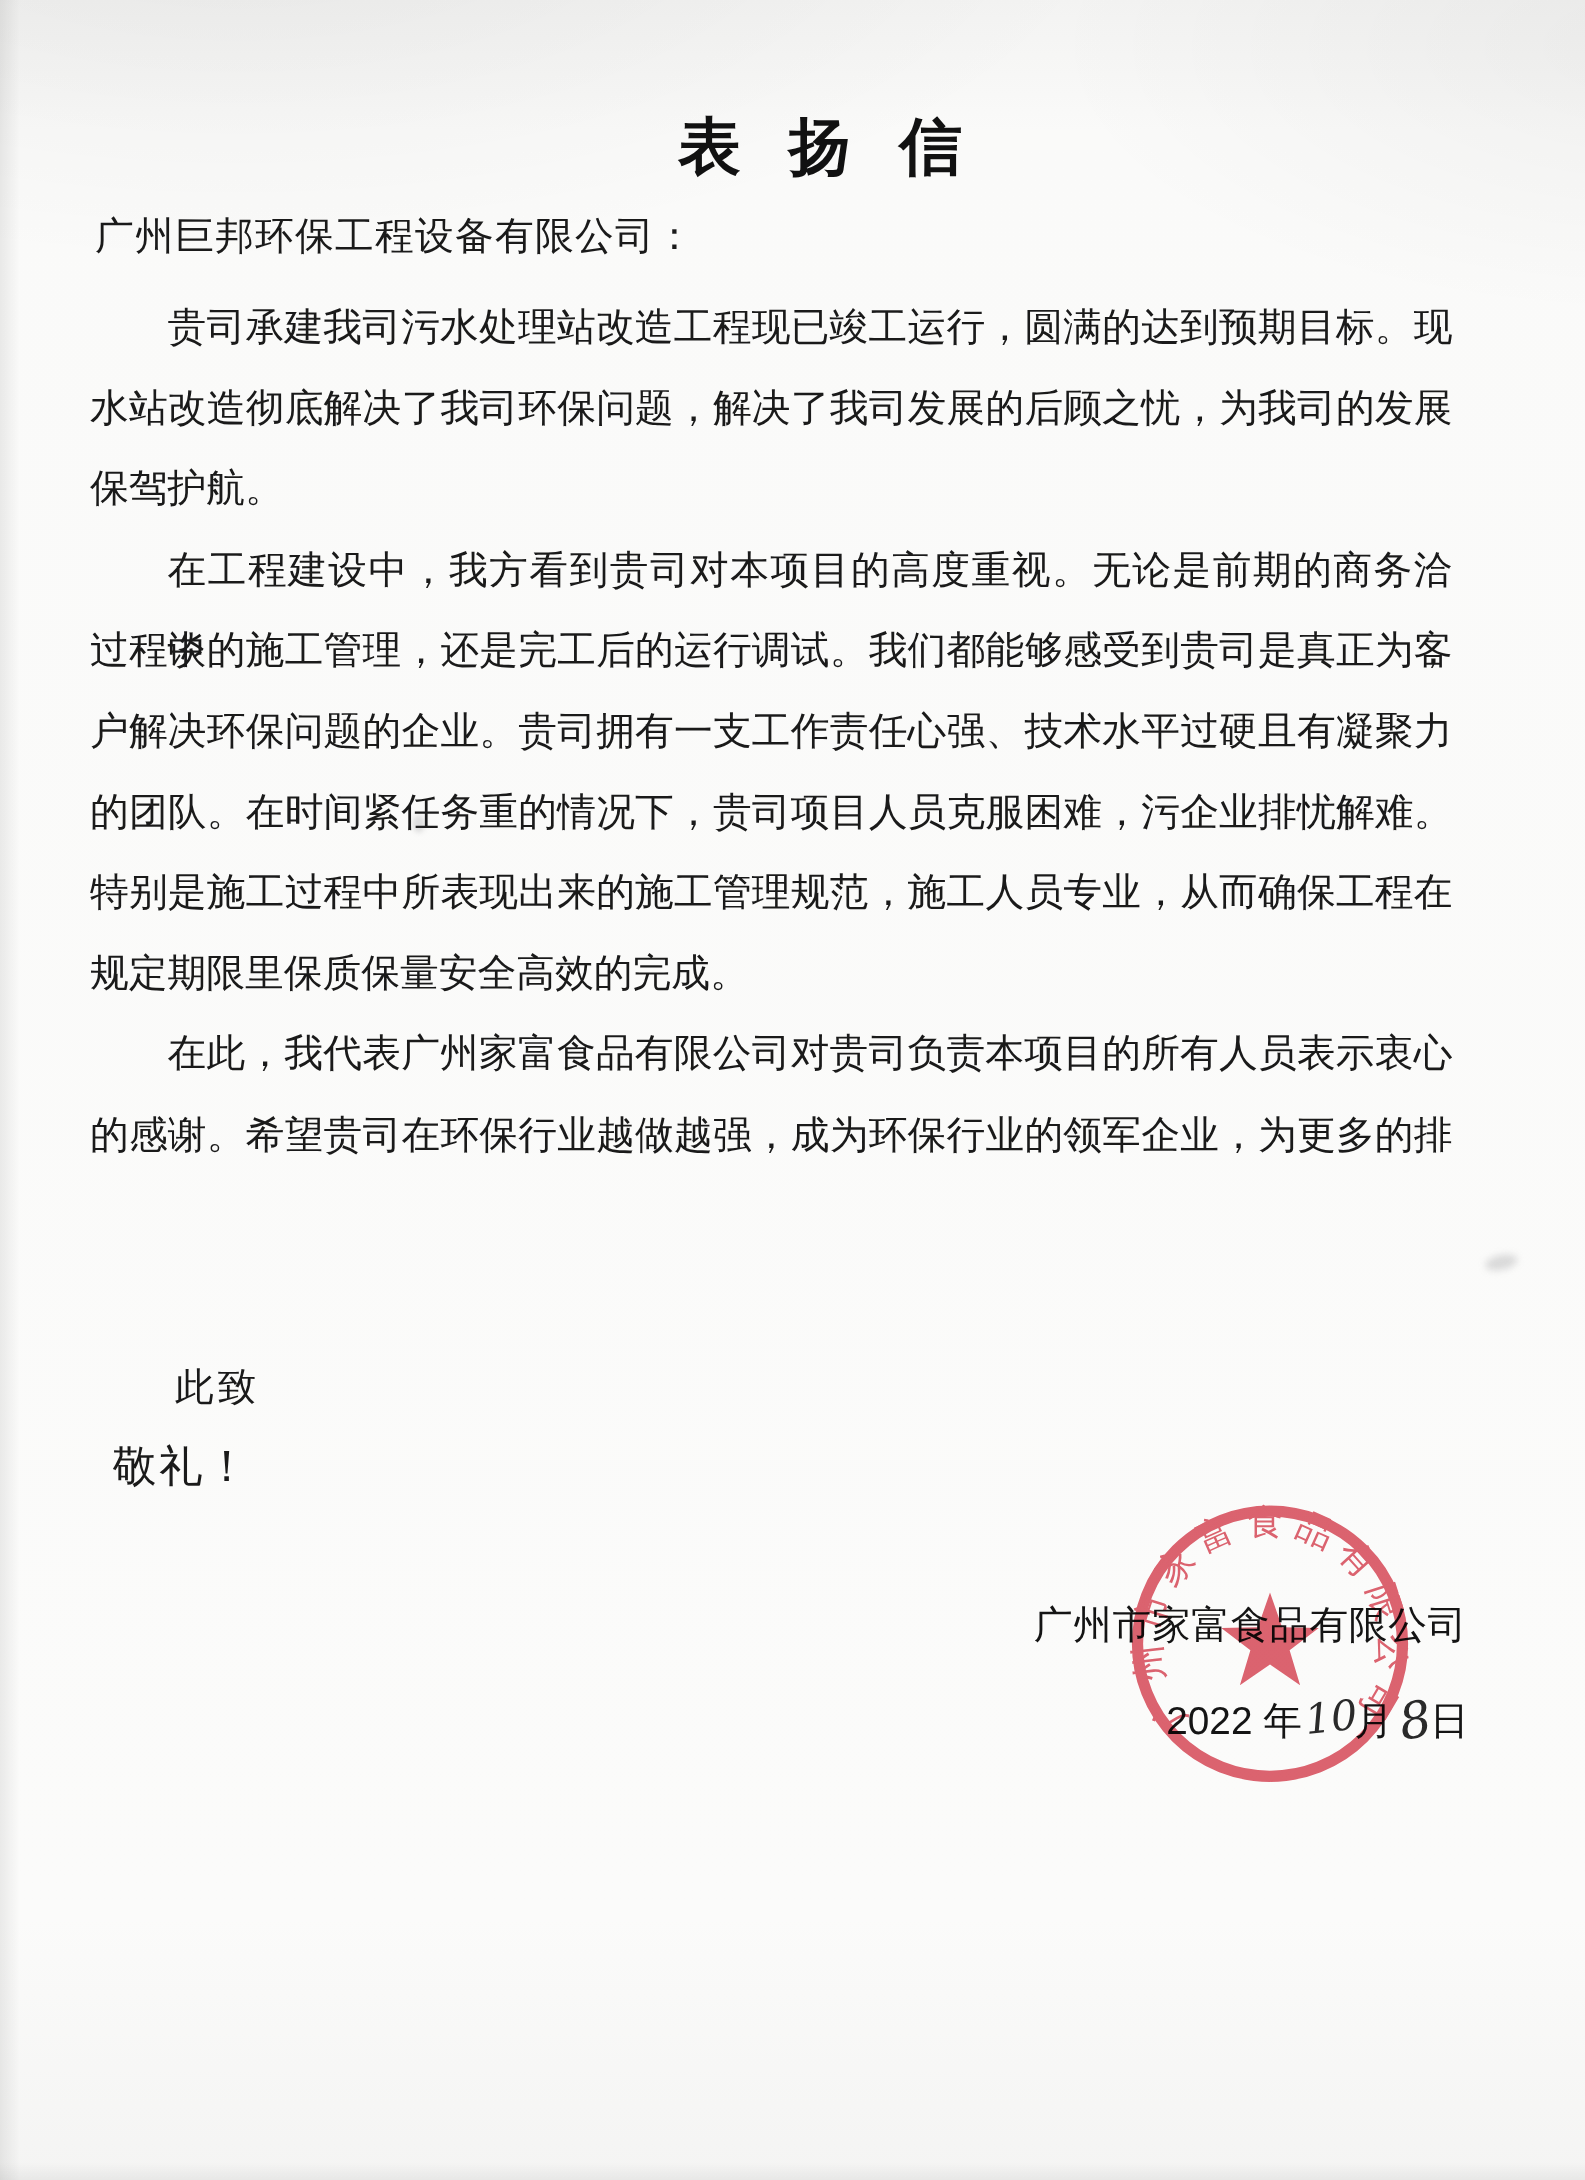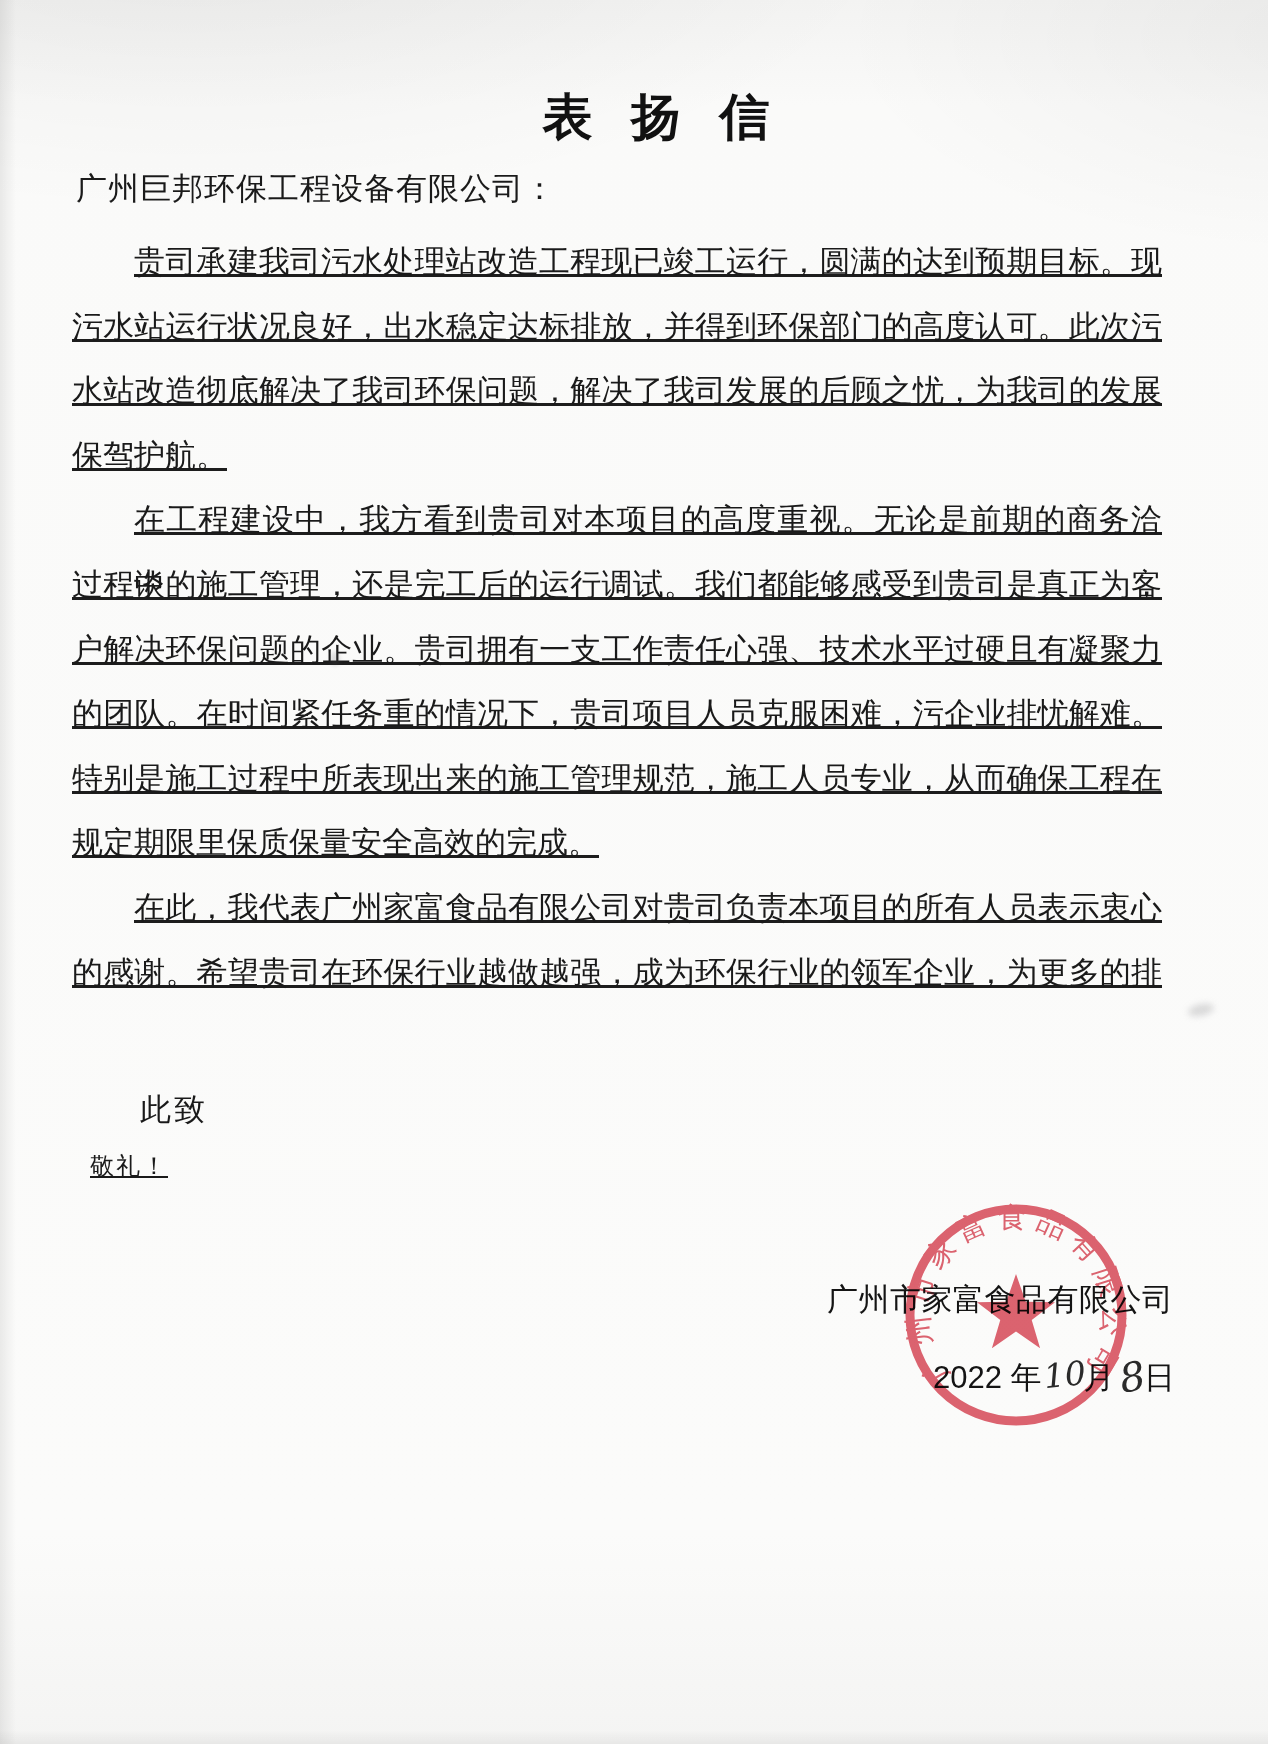--- a/index.html
+++ b/index.html
@@ -29,41 +29,41 @@
     text-align:center;
     font-family:"Liberation Serif","DejaVu Serif",serif;
     font-weight:700;font-size:50px;color:#111;
     letter-spacing:6px;word-spacing:14px;white-space:pre;padding-left:25px;
   }
   .salutation{
     position:absolute;top:168px;left:76px;
     font-size:31px;color:#1a1a1a;letter-spacing:1px;
   }
   .body-block{
-    position:absolute;top:230px;left:72px;width:1090px;text-decoration:underline;
+    position:absolute;top:230px;left:72px;width:1090px;
   }
   .line{
     height:64.6px;line-height:64.6px;
     font-size:31px;color:#1a1a1a;
     white-space:nowrap;
   }
   .line.j{
     white-space:normal;
     text-align:justify;
     text-align-last:justify;
     text-justify:inter-character;
   }
   .line.i{padding-left:62px;}
   .closing-cizhi{
     position:absolute;top:1089px;left:140px;
     font-size:31px;color:#1a1a1a;letter-spacing:3px;
   }
   .closing-jingli{
     position:absolute;top:1150px;left:90px;
-    font-size:24px;color:#1a1a1a;letter-spacing:2px;text-decoration:underline;
+    font-size:35px;color:#1a1a1a;letter-spacing:2px;
   }
   .signature{
     position:absolute;top:1279px;left:827px;
     font-size:31px;color:#141414;letter-spacing:0.5px;
     z-index:2;
   }
   .dateline{
     position:absolute;top:1351px;left:933px;
     font-size:31px;color:#141414;z-index:2;white-space:nowrap;
   }
@@ -95,21 +95,20 @@
 <div class="paper">
   <div class="edge-shade-left"></div>
   <div class="edge-shade-bottom"></div>
 
   <div class="title">表 扬 信</div>
 
   <div class="salutation">广州巨邦环保工程设备有限公司：</div>
 
   <div class="body-block">
     <div class="line j i">贵司承建我司污水处理站改造工程现已竣工运行，圆满的达到预期目标。现</div>
-    <div class="line j">污水站运行状况良好，出水稳定达标排放，并得到环保部门的高度认可。此次污</div>
     <div class="line j">水站改造彻底解决了我司环保问题，解决了我司发展的后顾之忧，为我司的发展</div>
     <div class="line">保驾护航。</div>
     <div class="line j i">在工程建设中，我方看到贵司对本项目的高度重视。无论是前期的商务洽谈，</div>
     <div class="line j">过程中的施工管理，还是完工后的运行调试。我们都能够感受到贵司是真正为客</div>
     <div class="line j">户解决环保问题的企业。贵司拥有一支工作责任心强、技术水平过硬且有凝聚力</div>
     <div class="line j">的团队。在时间紧任务重的情况下，贵司项目人员克服困难，污企业排忧解难。</div>
     <div class="line j">特别是施工过程中所表现出来的施工管理规范，施工人员专业，从而确保工程在</div>
     <div class="line">规定期限里保质保量安全高效的完成。</div>
     <div class="line j i">在此，我代表广州家富食品有限公司对贵司负责本项目的所有人员表示衷心</div>
     <div class="line j">的感谢。希望贵司在环保行业越做越强，成为环保行业的领军企业，为更多的排</div>

